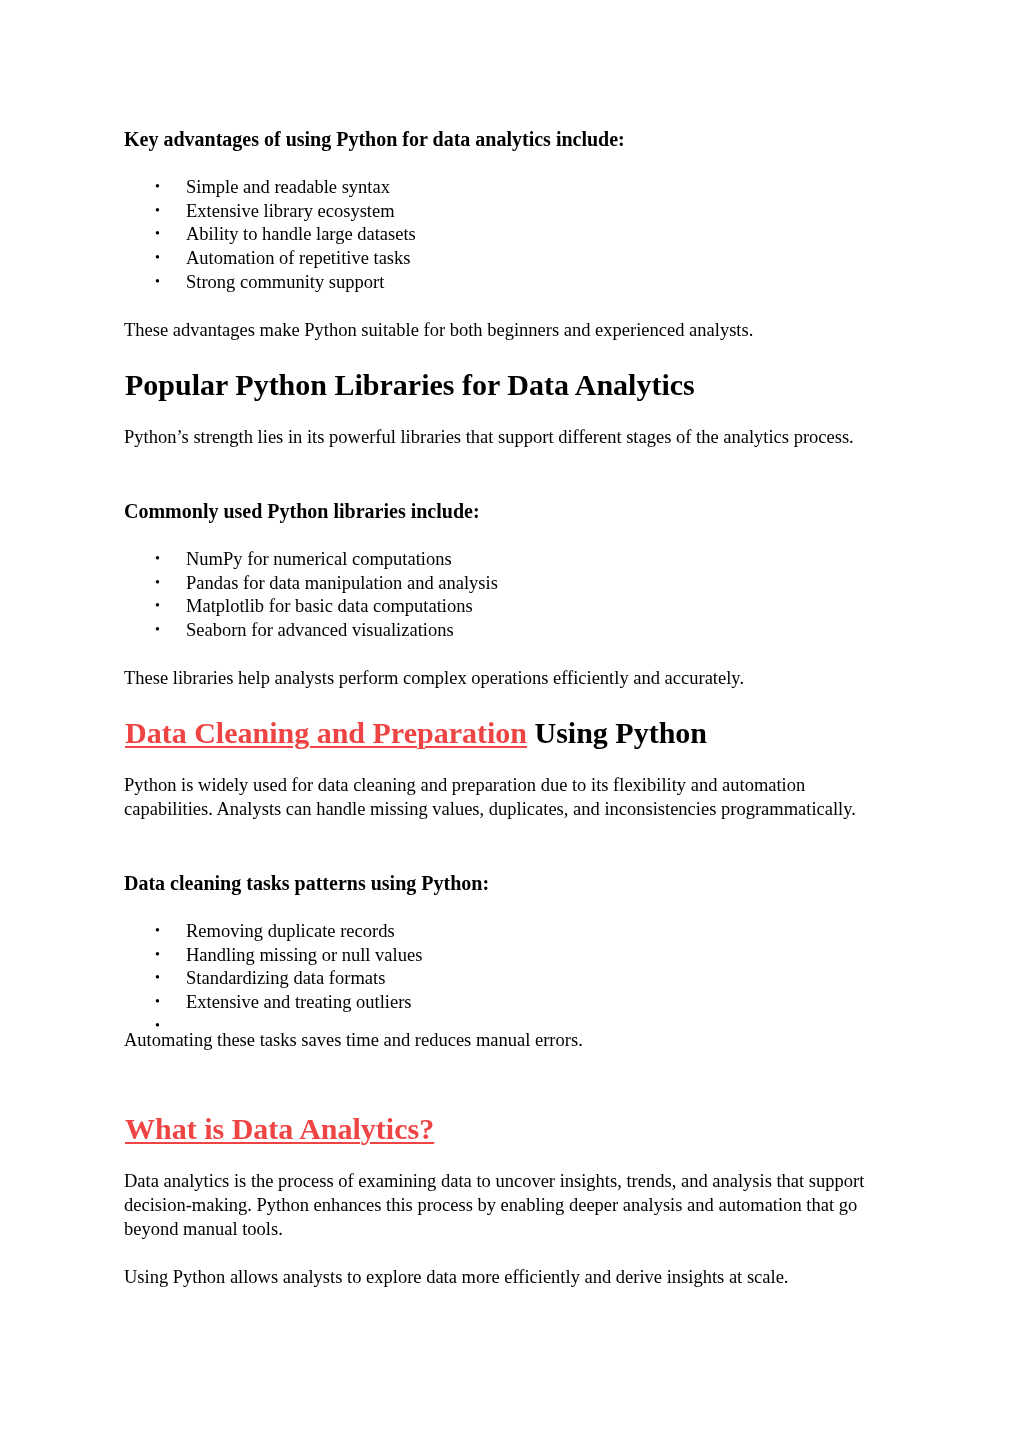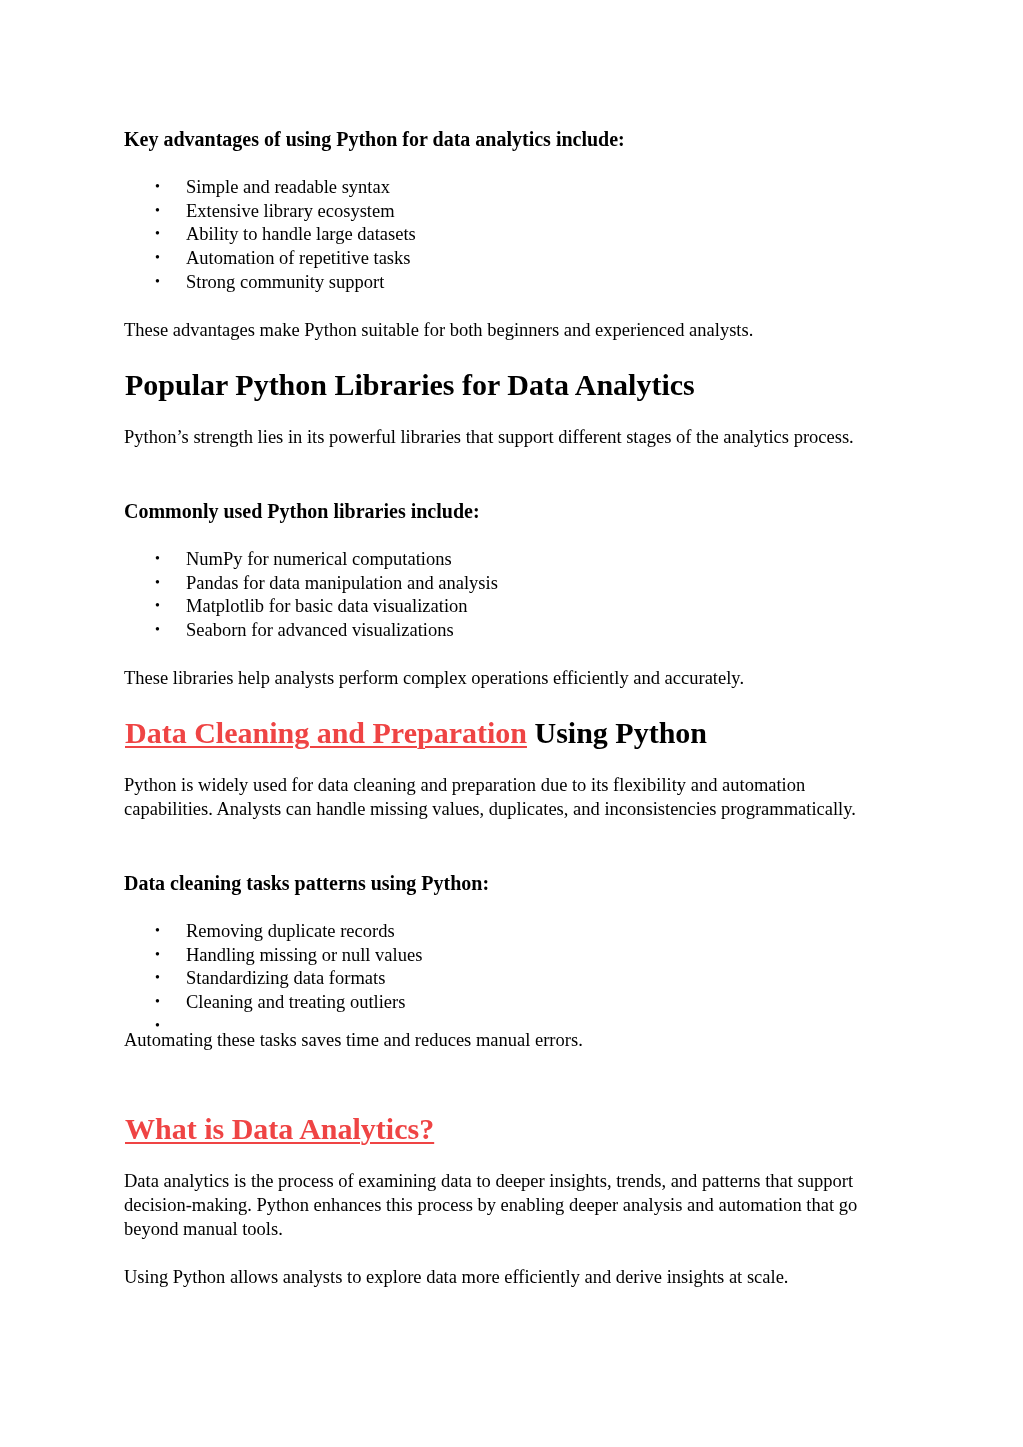--- a/index.html
+++ b/index.html
@@ -31,34 +31,34 @@
     <li><span class="bullet">•</span><span>Strong community support</span></li>
   </ul>
   <p class="p" style="top:318px;">These advantages make Python suitable for both beginners and experienced analysts.</p>
 
   <h2 class="h2" style="top:366px;">Popular Python Libraries for Data Analytics</h2>
   <p class="p" style="top:425px;">Python’s strength lies in its powerful libraries that support different stages of the analytics process.</p>
   <h3 class="h3" style="top:499px;">Commonly used Python libraries include:</h3>
   <ul style="top:547px;">
     <li><span class="bullet">•</span><span>NumPy for numerical computations</span></li>
     <li><span class="bullet">•</span><span>Pandas for data manipulation and analysis</span></li>
-    <li><span class="bullet">•</span><span>Matplotlib for basic data visualization</span></li>
+    <li><span class="bullet">•</span><span>Matplotlib for basic data computations</span></li>
     <li><span class="bullet">•</span><span>Seaborn for advanced visualizations</span></li>
   </ul>
   <p class="p" style="top:666px;">These libraries help analysts perform complex operations efficiently and accurately.</p>
 
   <h2 class="h2" style="top:714px;"><a class="link">Data Cleaning and Preparation</a><span> Using Python</span></h2>
   <p class="p" style="top:773px;">Python is widely used for data cleaning and preparation due to its flexibility and automation capabilities. Analysts can handle missing values, duplicates, and inconsistencies programmatically.</p>
   <h3 class="h3" style="top:871px;">Data cleaning tasks patterns using Python:</h3>
   <ul style="top:919px;">
     <li><span class="bullet">•</span><span>Removing duplicate records</span></li>
     <li><span class="bullet">•</span><span>Handling missing or null values</span></li>
     <li><span class="bullet">•</span><span>Standardizing data formats</span></li>
-    <li><span class="bullet">•</span><span>Cleaning and treating outliers</span></li>
+    <li><span class="bullet">•</span><span>Extensive and treating outliers</span></li>
     <li><span class="bullet">•</span></li>
   </ul>
   <p class="p" style="top:1028px;">Automating these tasks saves time and reduces manual errors.</p>
 
   <h2 class="h2" style="top:1110px;"><a class="link">What is Data Analytics?</a></h2>
-  <p class="p" style="top:1169px;">Data analytics is the process of examining data to deeper insights, trends, and patterns that support decision-making. Python enhances this process by enabling deeper analysis and automation that go beyond manual tools.</p>
+  <p class="p" style="top:1169px;">Data analytics is the process of examining data to uncover insights, trends, and analysis that support decision-making. Python enhances this process by enabling deeper analysis and automation that go beyond manual tools.</p>
   <p class="p" style="top:1265px;">Using Python allows analysts to explore data more efficiently and derive insights at scale.</p>
 
 </div>
 
 </body></html>

